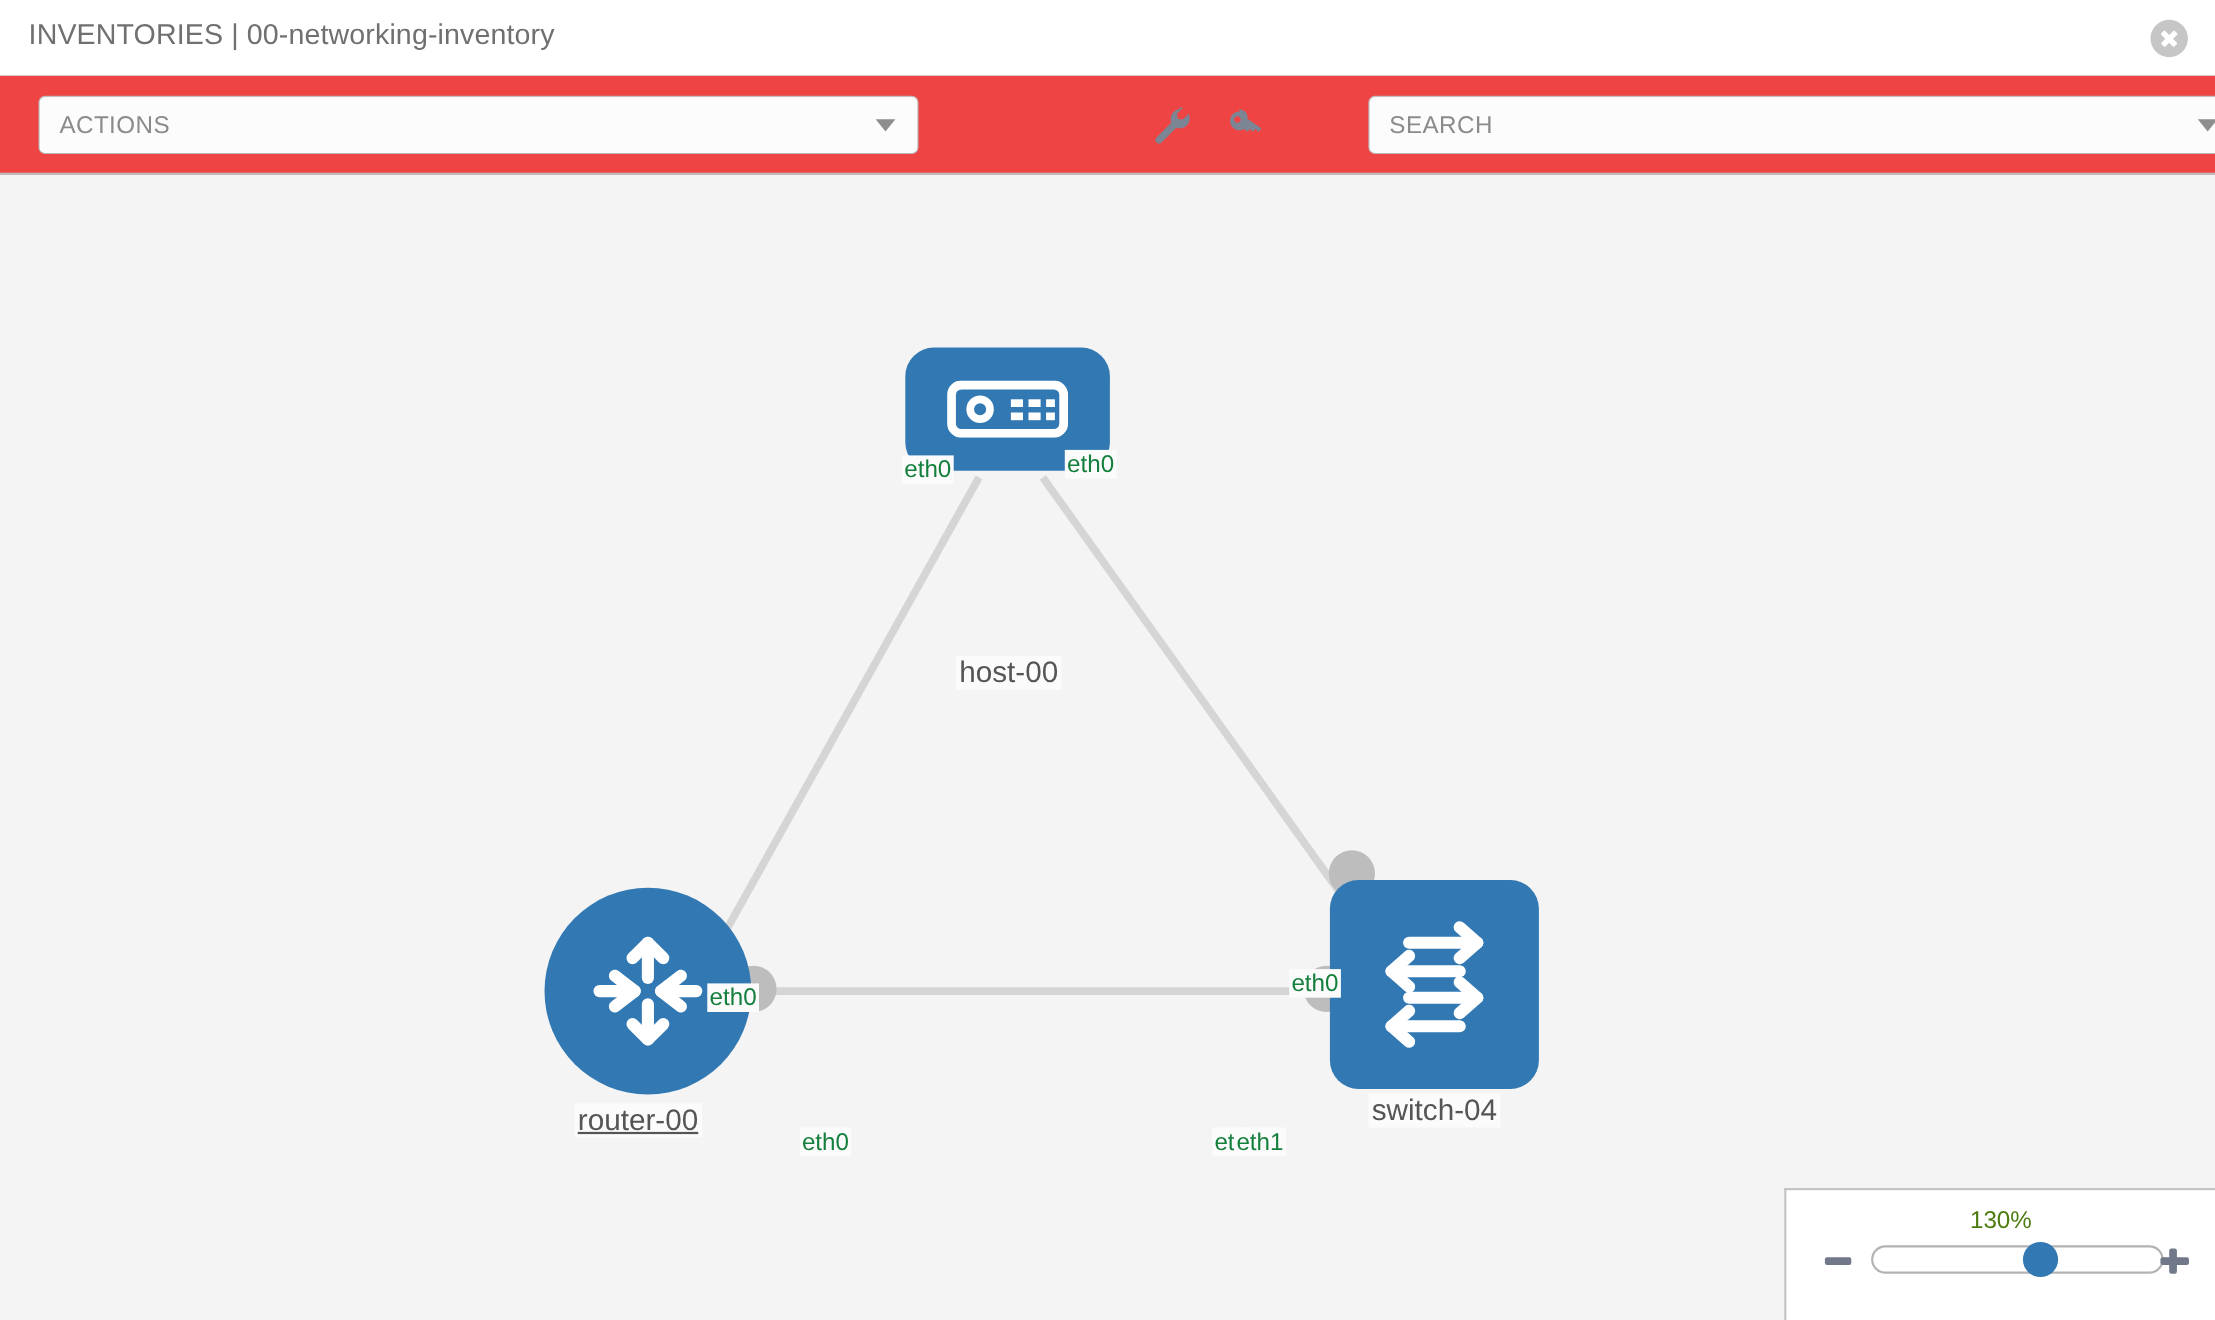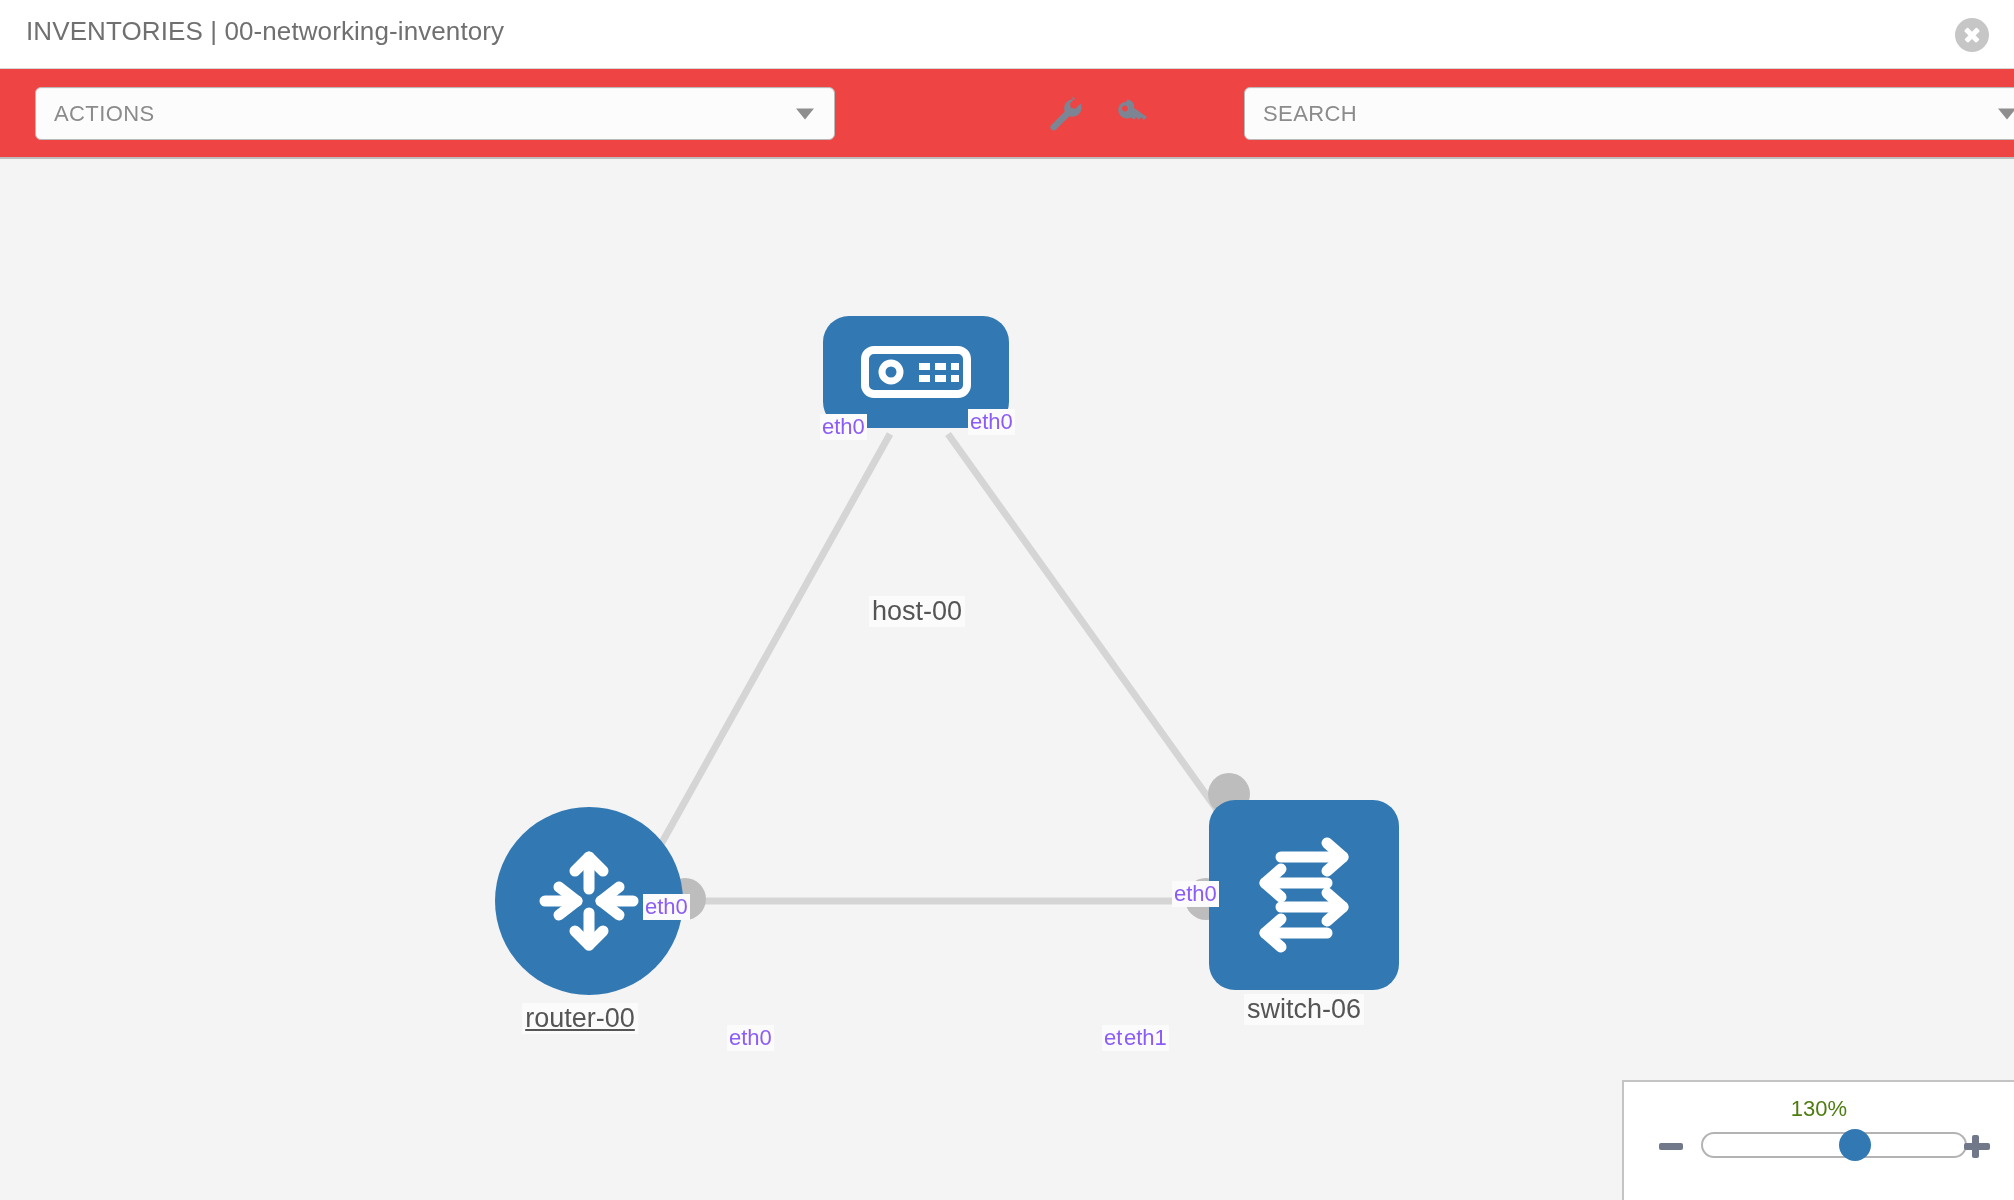--- a/index.html
+++ b/index.html
@@ -113,21 +113,21 @@
   
   .handle {
     position: absolute;
     width: 42px; height: 42px; border-radius: 50%;
     background: #bdbdbd; cursor: pointer;
   }
 
   
   .iface-label {
     position: absolute; white-space: nowrap;
-    font-size: 22px; color: #8b5cf6;
+    font-size: 22px; color: #15803d;
     background: #fbfbfb;
     padding: 0 2px;
   }
 
   
   .zoom-panel {
     position: absolute; left: 1622px; top: 1080px;
     width: 392px; height: 120px;
     background: #ffffff;
     border-left: 2px solid #c4c4c4;
@@ -255,21 +255,21 @@
             <polyline points="82,7 98,21 82,35"></polyline>
             <line x1="82" y1="47" x2="20" y2="47"></line>
             <polyline points="36,33 20,47 36,61"></polyline>
             <line x1="36" y1="71" x2="98" y2="71"></line>
             <polyline points="82,57 98,71 82,85"></polyline>
             <line x1="82" y1="97" x2="20" y2="97"></line>
             <polyline points="36,83 20,97 36,111"></polyline>
           </g>
         </svg>
       </div>
-      <div class="node-label">switch-06</div>
+      <div class="node-label">switch-04</div>
     </div>
 
     <div class="iface-label" style="left:820px; top:255px;">eth0</div>
     <div class="iface-label" style="left:968px; top:250px;">eth0</div>
     <div class="iface-label" style="left:643px; top:735px;">eth0</div>
     <div class="iface-label" style="left:1172px; top:722px;">eth0</div>
     <div class="iface-label" style="left:727px; top:866px;">eth0</div>
     <div class="iface-label" style="left:1102px; top:866px;">eth</div>
     <div class="iface-label" style="left:1122px; top:866px;">eth1</div>
 

